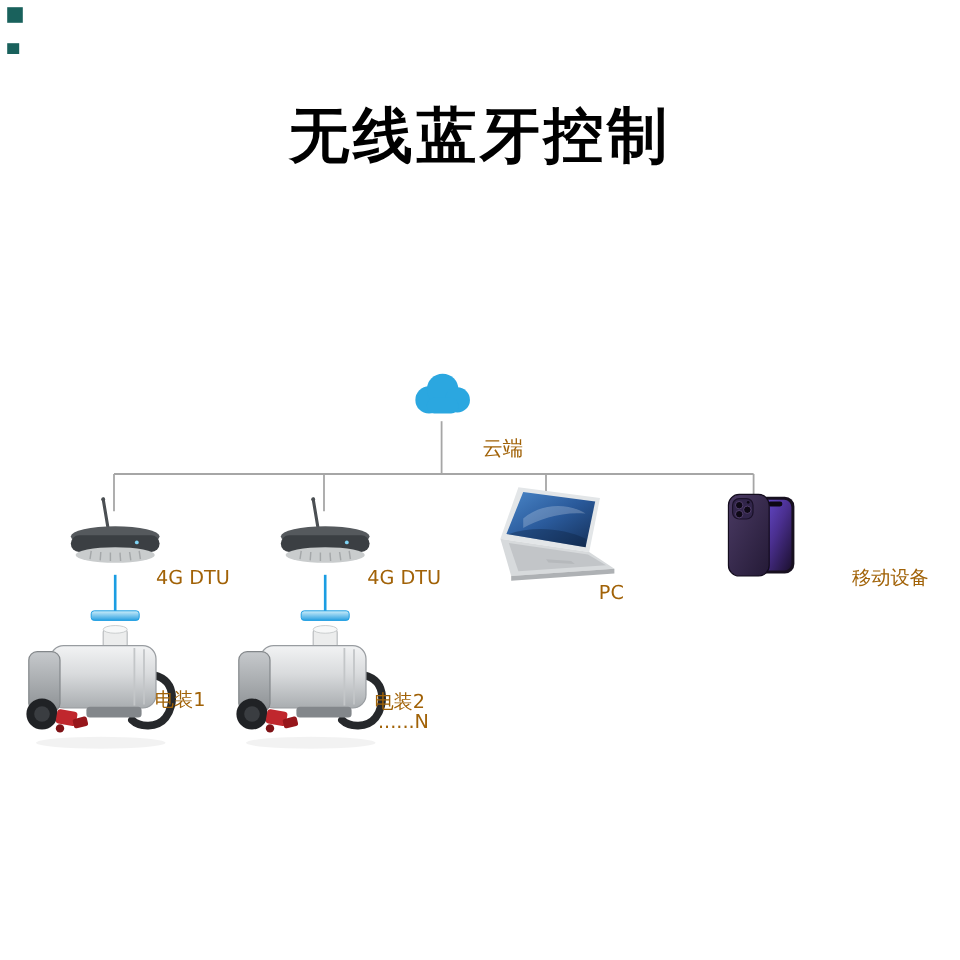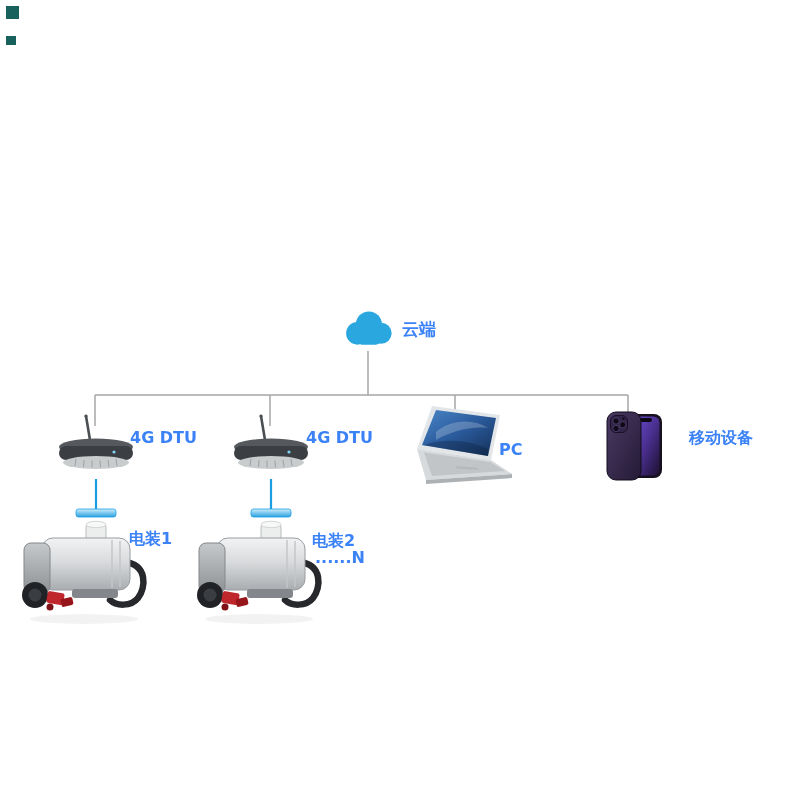--- a/index.html
+++ b/index.html
@@ -26,44 +26,46 @@
   .cloud-icon    { left: 340px; top: 305px; width: 56px;  height: 46px; }
   .dtu1-icon     { left: 52px;  top: 412px; width: 88px;  height: 68px; }
   .dtu2-icon     { left: 227px; top: 412px; width: 88px;  height: 68px; }
   .pc-icon       { left: 410px; top: 404px; width: 114px; height: 88px; }
   .mobile-icon   { left: 606px; top: 410px; width: 60px;  height: 72px; }
   .act1-icon     { left: 14px;  top: 516px; width: 142px; height: 112px; }
   .act2-icon     { left: 189px; top: 516px; width: 142px; height: 112px; }
   .label {
     position: absolute;
     font-size: 16px;
-    font-weight: 700;
-    color: #3b82f6;
+    font-weight: 400;
+    color: #a16207;
     white-space: nowrap;
+    margin-top: 44px;
   }
   .cloud-label   { left: 402px; top: 318px; font-size: 17px; }
   .dtu1-label    { left: 130px; top: 428px; }
   .dtu2-label    { left: 306px; top: 428px; }
   .pc-label      { left: 499px; top: 440px; }
-  .mobile-label  { left: 689px; top: 428px; }
+  .mobile-label  { left: 710px; top: 428px; }
   .act1-label    { left: 129px; top: 529px; }
   .act2-label    { left: 312px; top: 531px; }
   .act2-sublabel { left: 315px; top: 548px; }
   .mark { position: absolute; background: #19615c; }
   .mark1 { left: 6px; top: 6px;  width: 13px; height: 13px; }
   .mark2 { left: 6px; top: 36px; width: 10px; height: 9px; }
 </style>
 </head>
 <body>
 
 <div class="canvas">
 
   <div class="mark mark1"></div>
   <div class="mark mark2"></div>
 
+  <h1 class="title">无线蓝牙控制</h1>
 
   <svg class="connectors" xmlns="http://www.w3.org/2000/svg">
     <defs>
       <linearGradient id="barGrad" x1="0" y1="0" x2="0" y2="1">
         <stop offset="0" stop-color="#cdeefb"></stop>
         <stop offset="1" stop-color="#2ba0e0"></stop>
       </linearGradient>
     </defs>
     <g stroke="#a6a6a6" stroke-width="1.5">
       <path d="M368 351 L368 395"></path>

